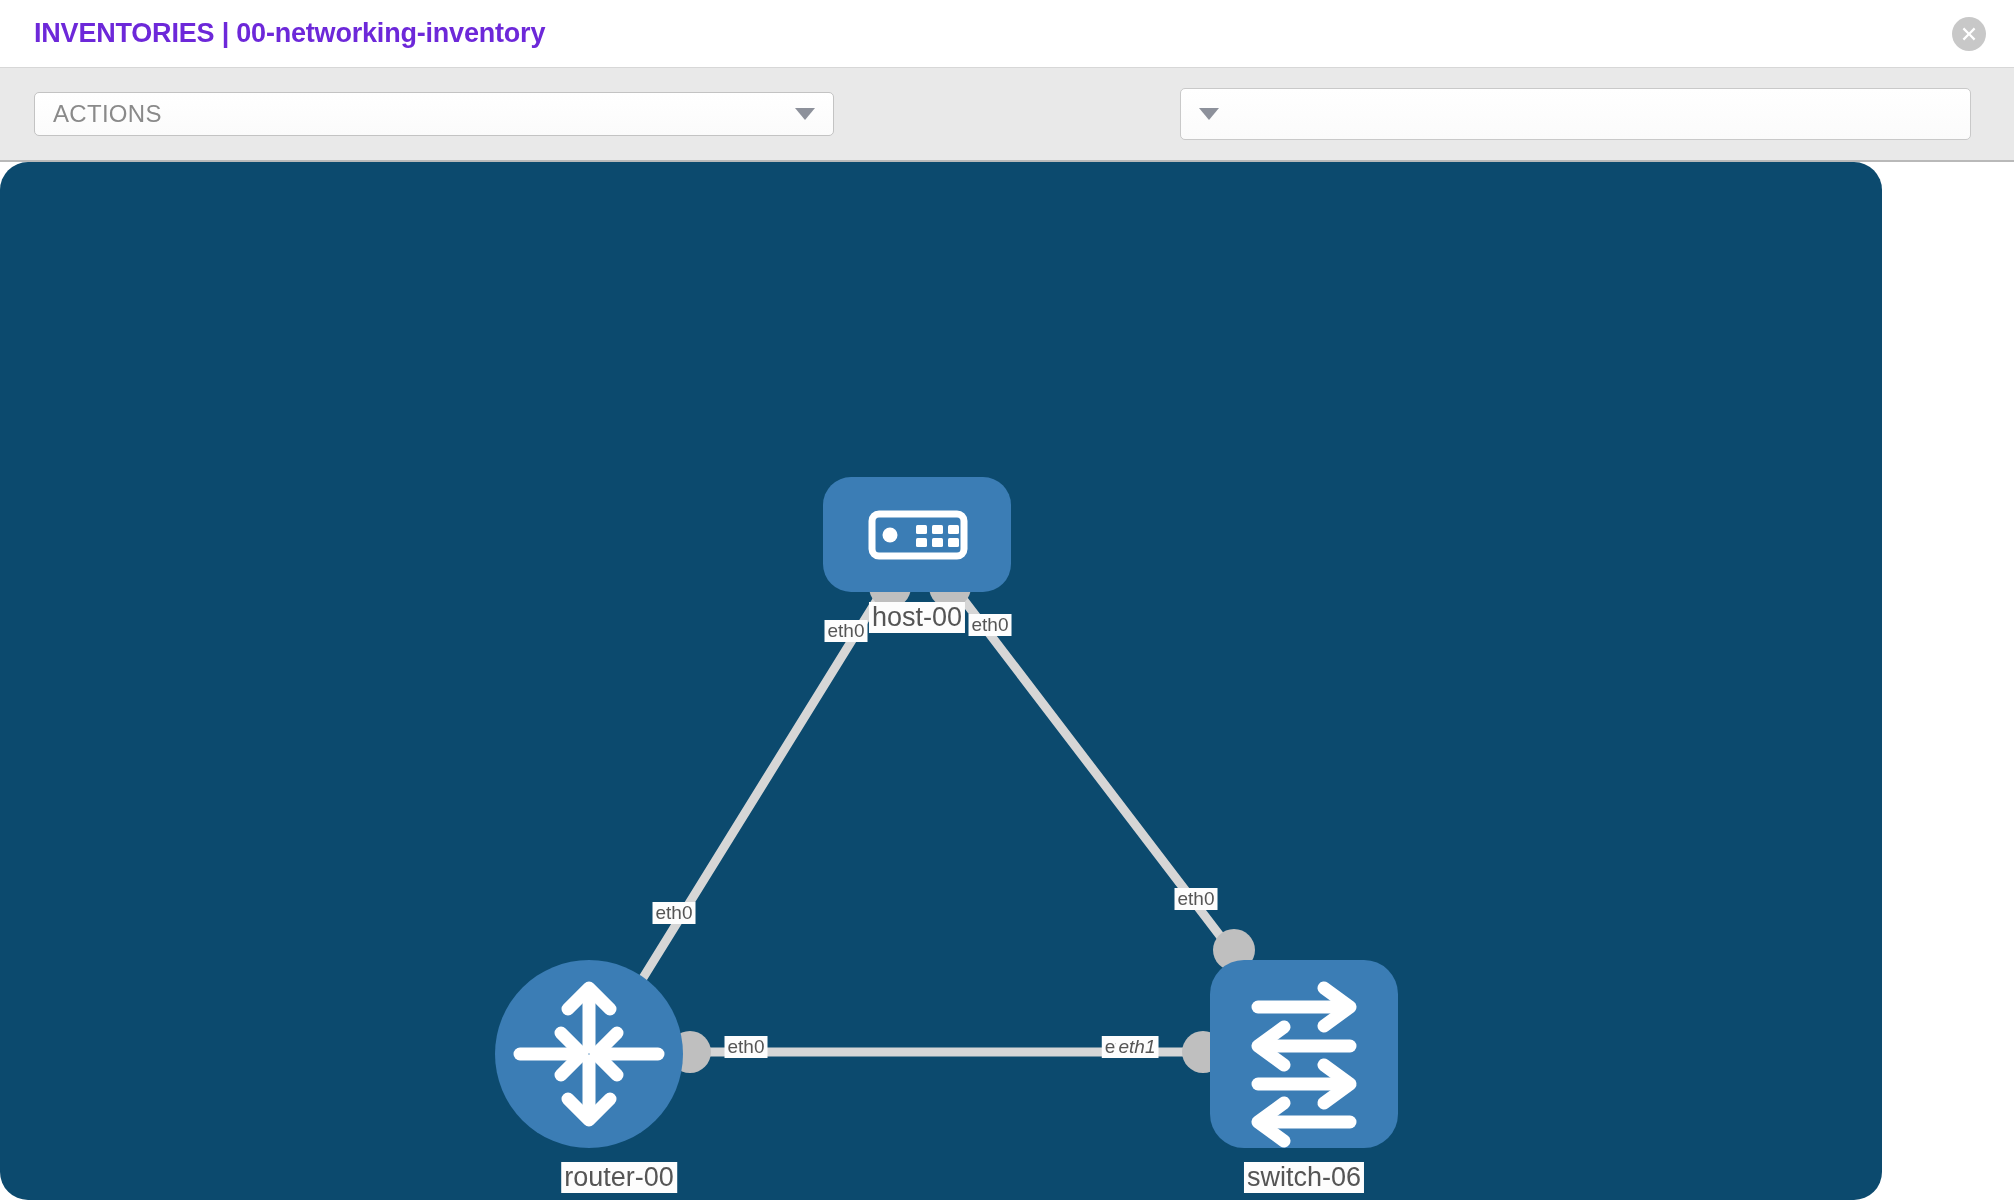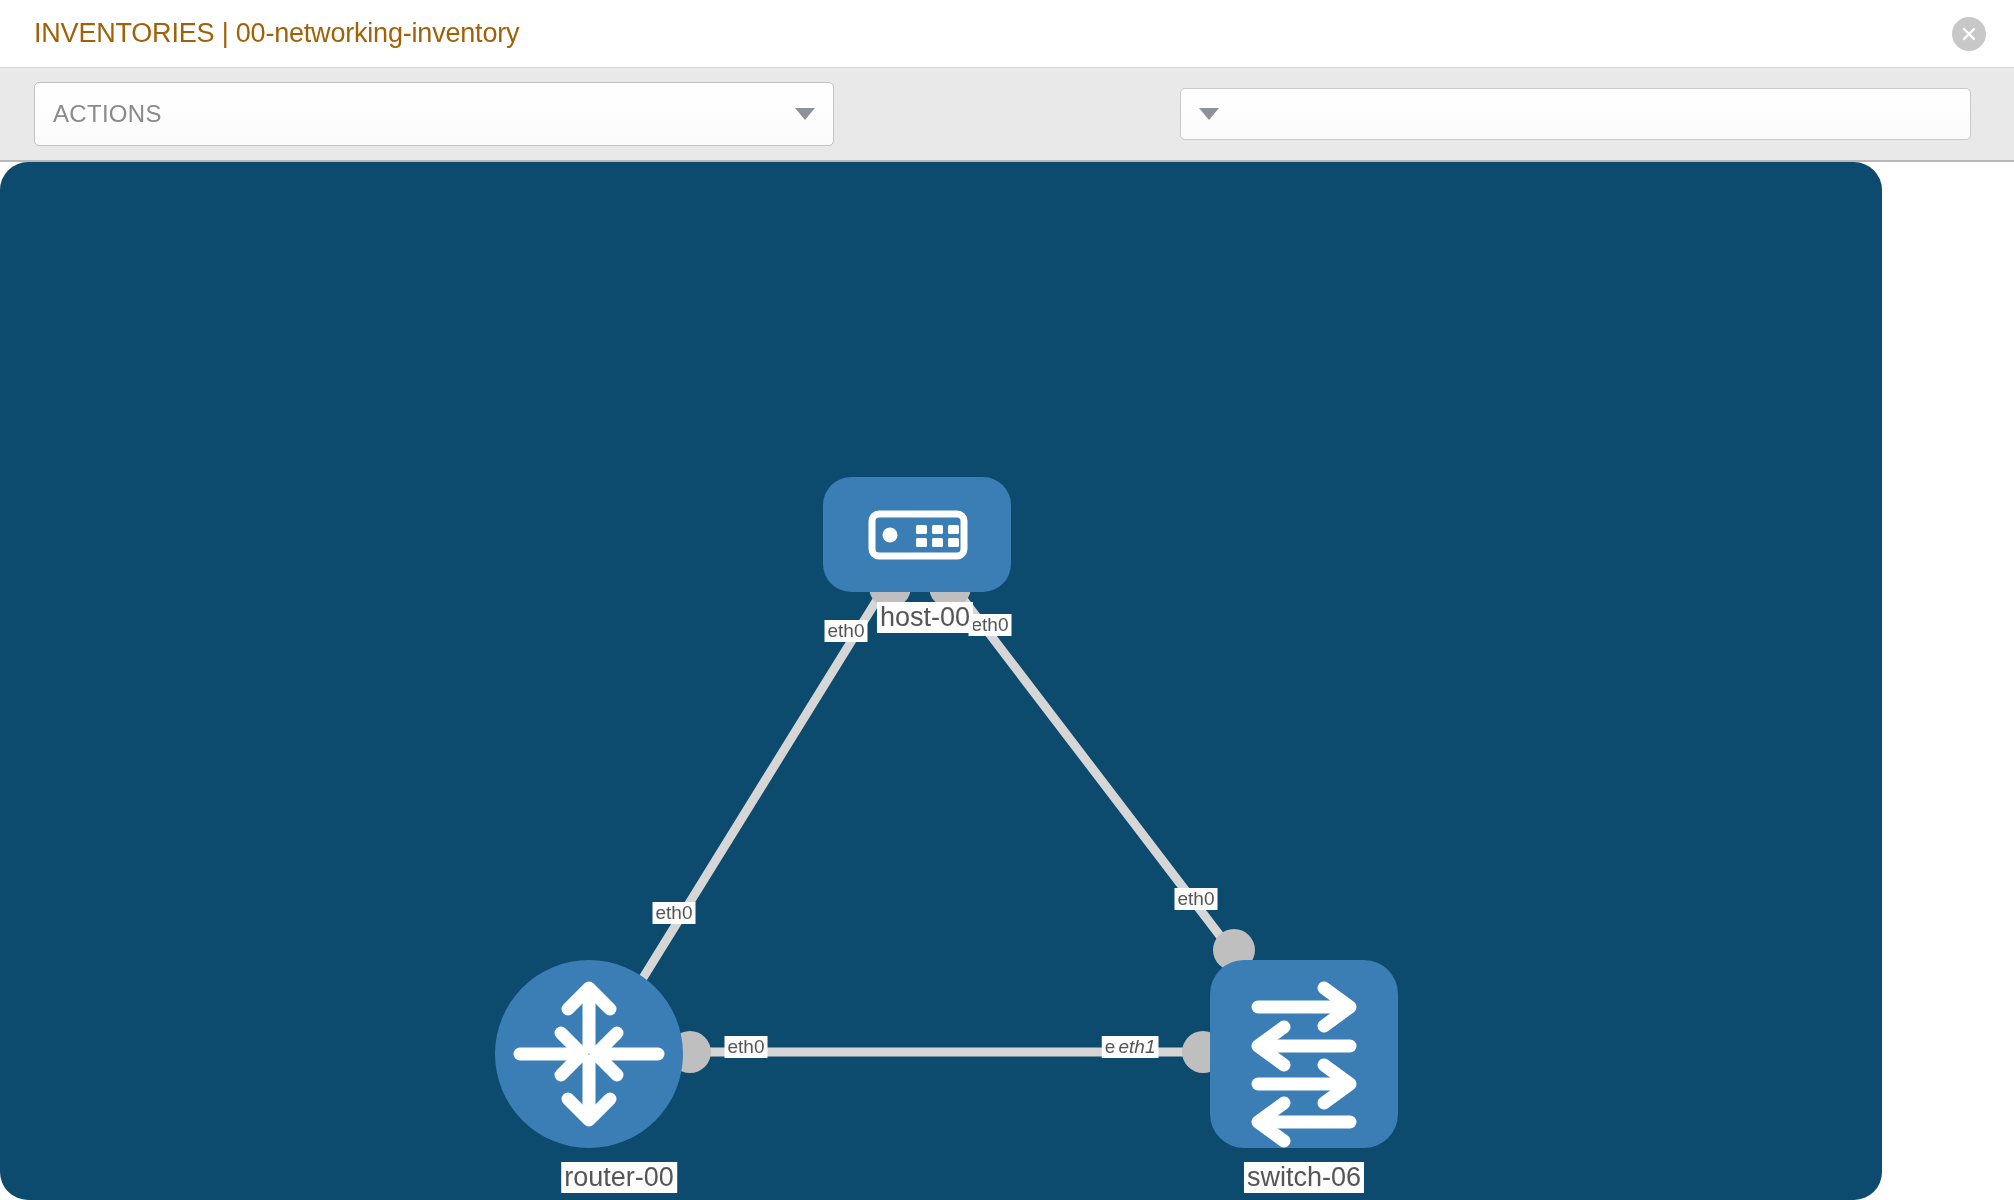--- a/index.html
+++ b/index.html
@@ -16,22 +16,22 @@
     position: relative;
     height: 68px;
     background: #ffffff;
     border-bottom: 1px solid #d7d7d7;
     display: flex;
     align-items: center;
   }
   .page-title {
     margin-left: 34px;
     font-size: 27px;
-    font-weight: normal;
-    color: #a16207;
+    font-weight: bold;
+    color: #6d28d9;
     letter-spacing: -0.2px;
     white-space: nowrap;
   }
   .close-btn {
     position: absolute;
     right: 28px;
     top: 50%;
     transform: translateY(-50%);
     width: 34px; height: 34px;
     border-radius: 50%;
@@ -48,21 +48,21 @@
     position: relative;
     height: 94px;
     background: #e9e9e9;
     border-bottom: 2px solid #b9b9b9;
     display: flex;
     align-items: center;
   }
   .actions-select {
     margin-left: 34px;
     width: 800px;
-    height: 64px;
+    height: 44px;
     background: linear-gradient(#ffffff, #fbfbfb);
     border: 1px solid #c3c3c3;
     border-radius: 5px;
     display: flex;
     align-items: center;
     padding: 0 18px;
     cursor: pointer;
   }
   .actions-select .label {
     font-size: 24px;
@@ -266,17 +266,17 @@
   </svg>
 
   <div class="ilabel" style="left:846px; top:458px;">eth0</div>
   <div class="ilabel" style="left:990px; top:452px;">eth0</div>
   <div class="ilabel" style="left:674px; top:740px;">eth0</div>
   <div class="ilabel" style="left:1196px; top:726px;">eth0</div>
   <div class="ilabel" style="left:746px; top:874px;">eth0</div>
   <div class="ilabel" style="left:1118px; top:874px;">eth</div>
   <div class="ilabel" style="left:1137px; top:874px;font-style:italic;">eth1</div>
 
-  <div class="nlabel" style="left:917px; top:440px;margin-left:8px;">host-00</div>
+  <div class="nlabel" style="left:917px; top:440px;">host-00</div>
   <div class="nlabel" style="left:619px; top:1000px;">router-00</div>
   <div class="nlabel" style="left:1304px; top:1000px;">switch-06</div>
 
 </div>
 
 </body></html>

